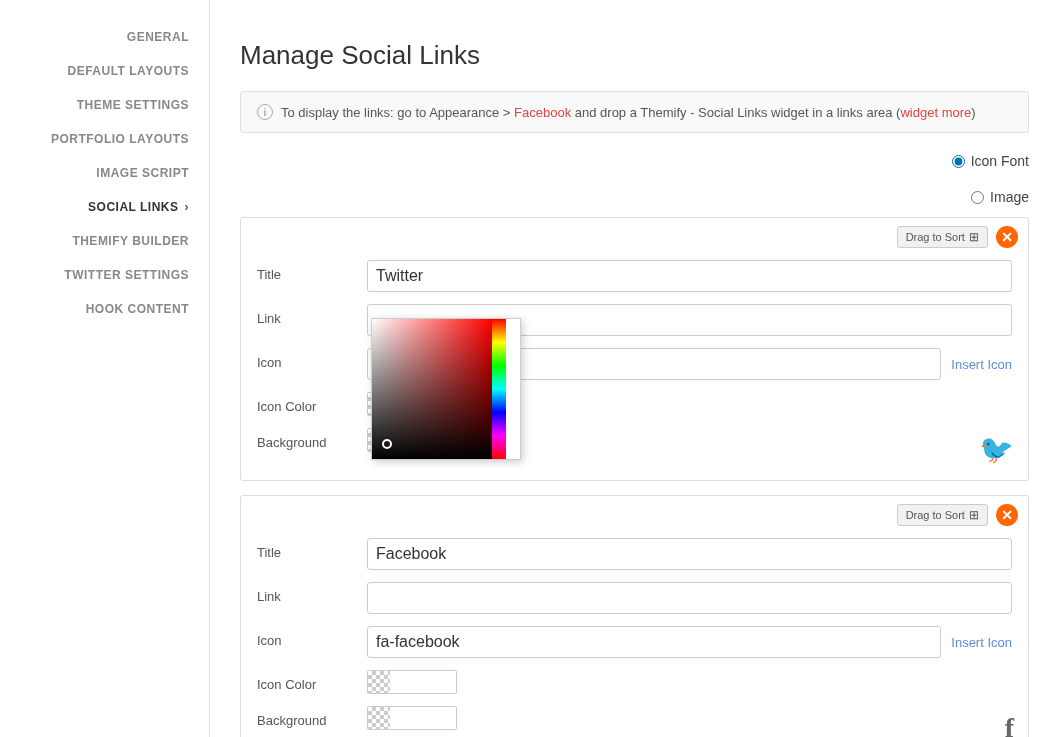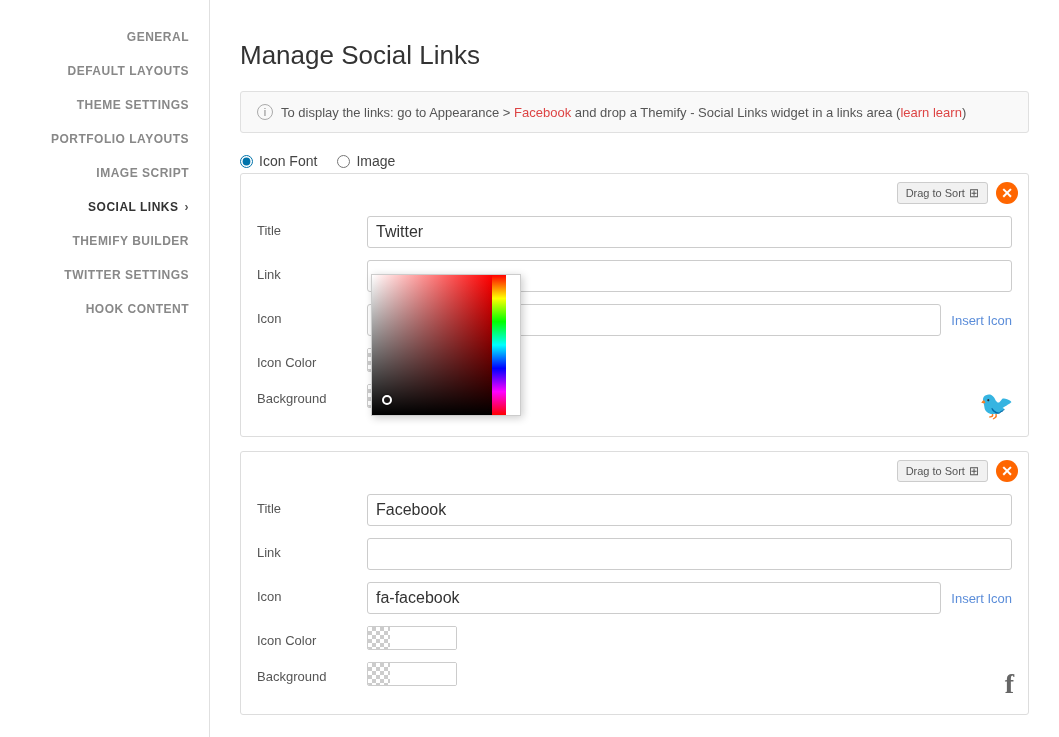--- a/index.html
+++ b/index.html
@@ -73,23 +73,24 @@
       align-items: center;
       justify-content: center;
       font-size: 11px;
       color: #888;
       flex-shrink: 0;
     }
 
     
     .radio-group {
       display: flex;
-      align-items: flex-start;
+      align-items: flex-end;
       gap: 20px;
-      margin-bottom: 4px;
+      margin-bottom: 12px;
+      flex-direction: column;
     }
     .radio-option {
       display: flex;
       align-items: center;
       gap: 6px;
       cursor: pointer;
       font-size: 14px;
       color: #444;
     }
     .radio-option input[type="radio"] {
@@ -286,21 +287,21 @@
     <span>HOOK CONTENT</span>
   </div>
 </div>
 
 <div class="main">
   <h1 class="page-title">Manage Social Links</h1>
 
   <div class="info-banner">
     <span class="info-icon">i</span>
     <span>
-      <span>To display the links: go to Appearance &gt; </span><a href="#">Facebook</a><span> and drop a Themify - Social Links widget in a links area (</span><a href="#">learn learn</a><span>)</span>
+      <span>To display the links: go to Appearance &gt; </span><a href="#">Facebook</a><span> and drop a Themify - Social Links widget in a links area (</span><a href="#">widget more</a><span>)</span>
     </span>
   </div>
 
   <div class="radio-group">
     <label class="radio-option">
       <input type="radio" name="icon_type" checked="" style="">
       <span>Icon Font</span>
     </label>
     <label class="radio-option">
       <input type="radio" name="icon_type" style="">

